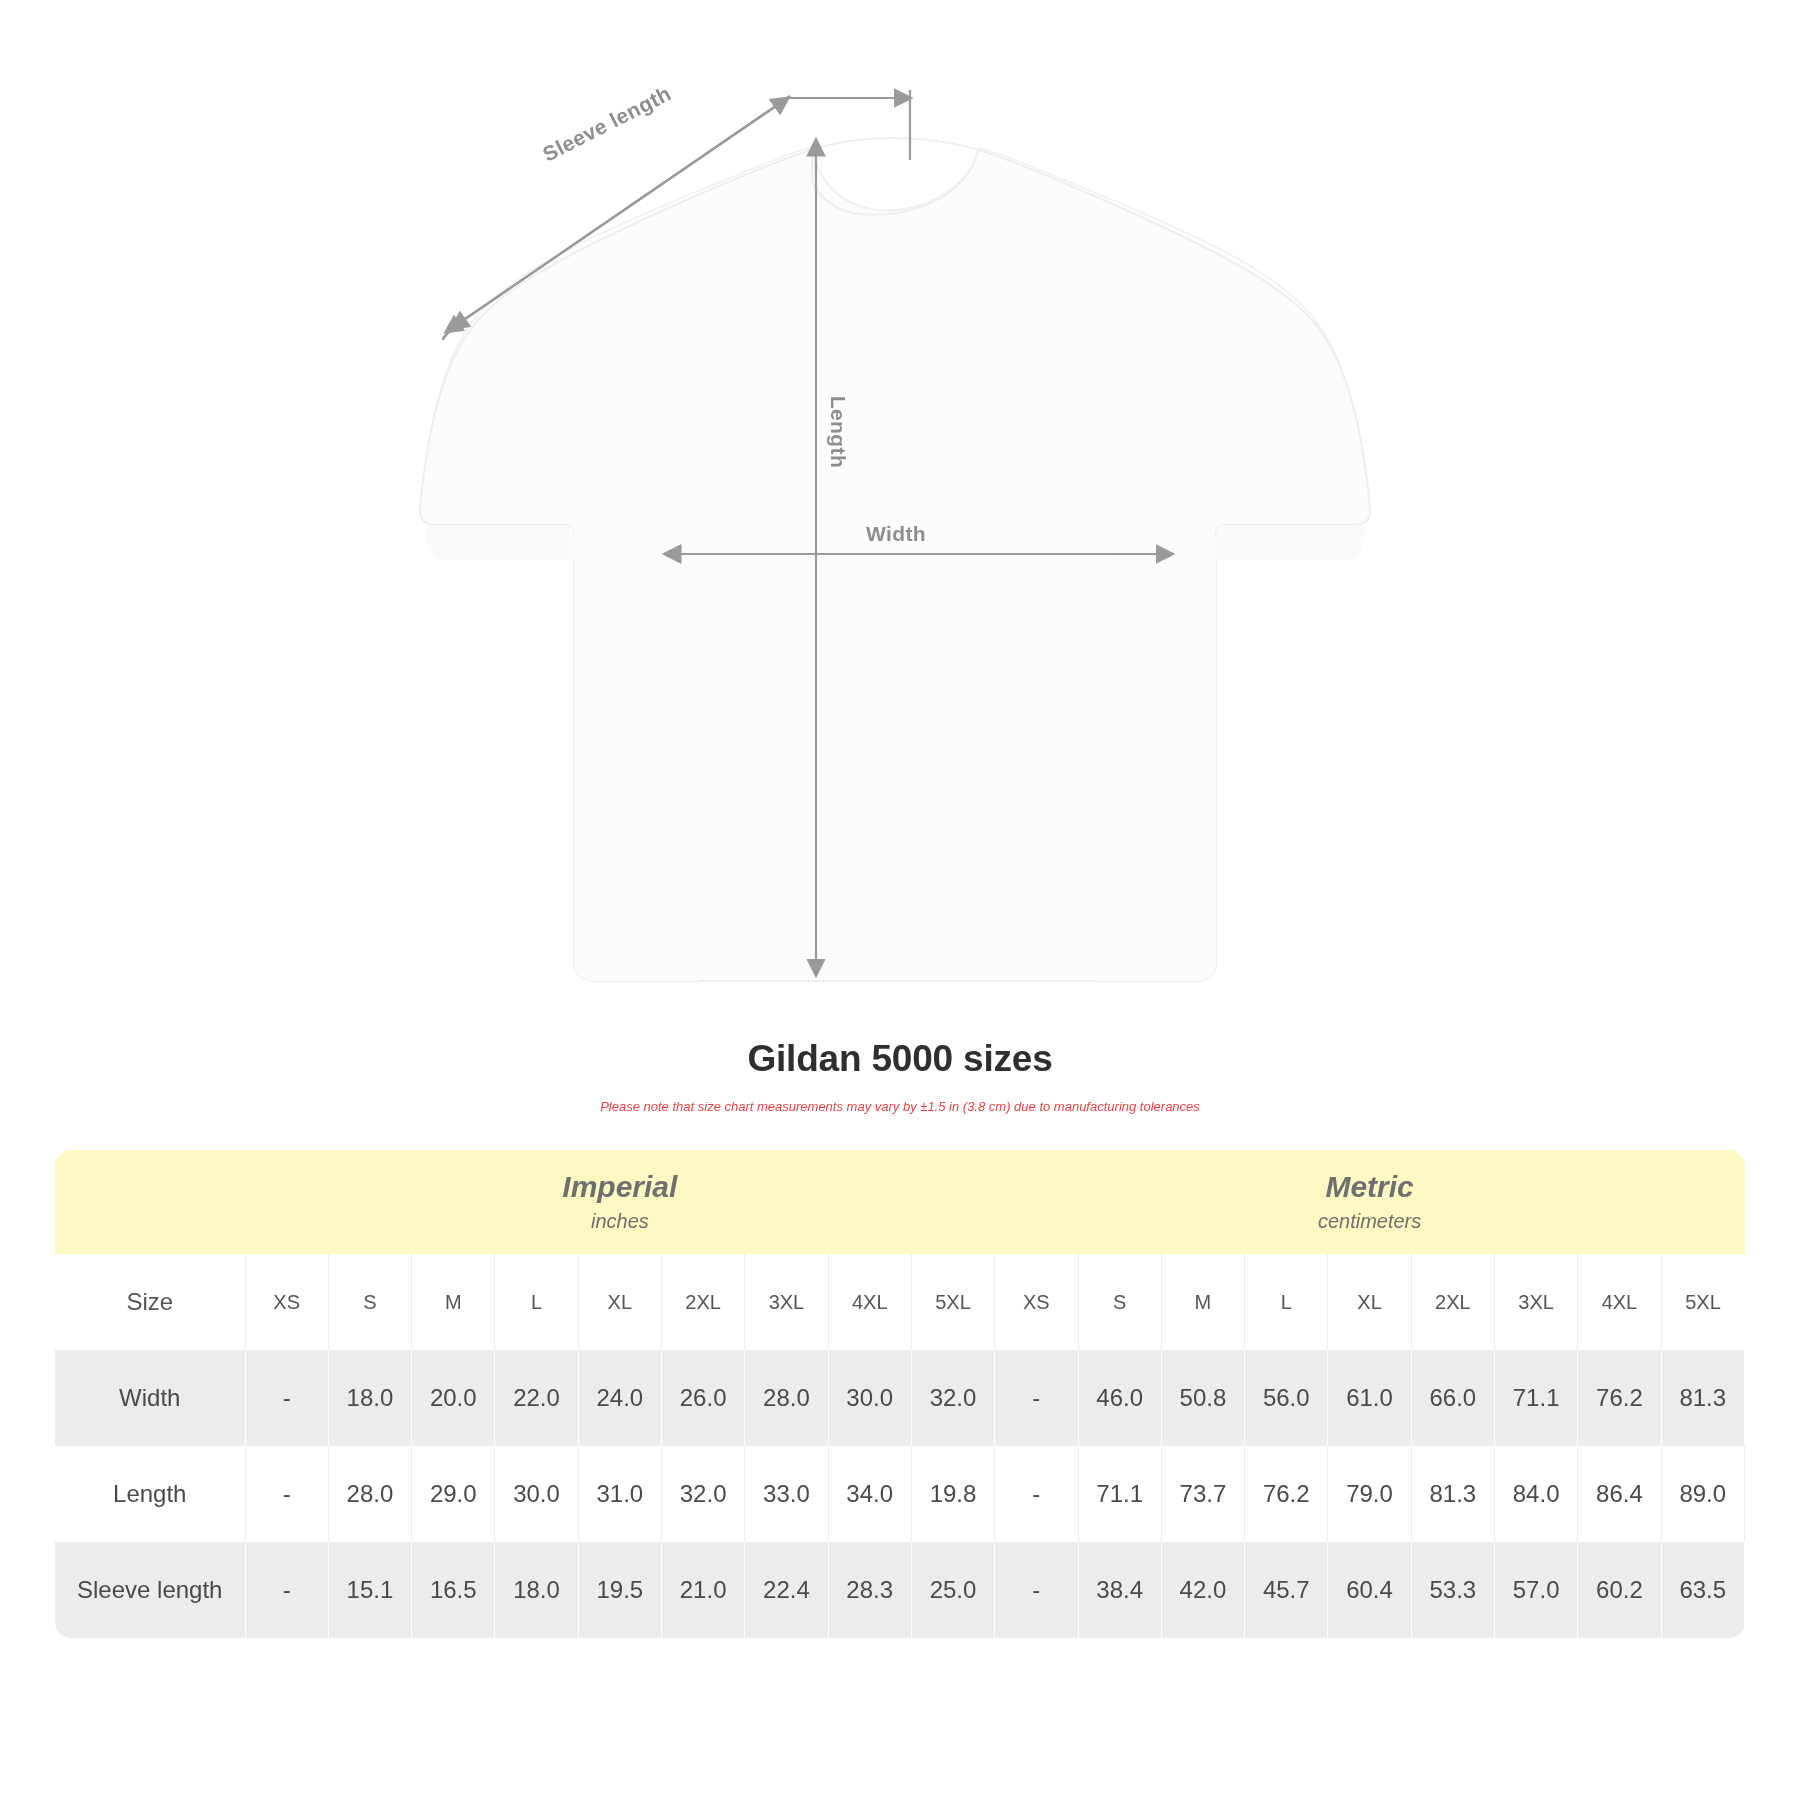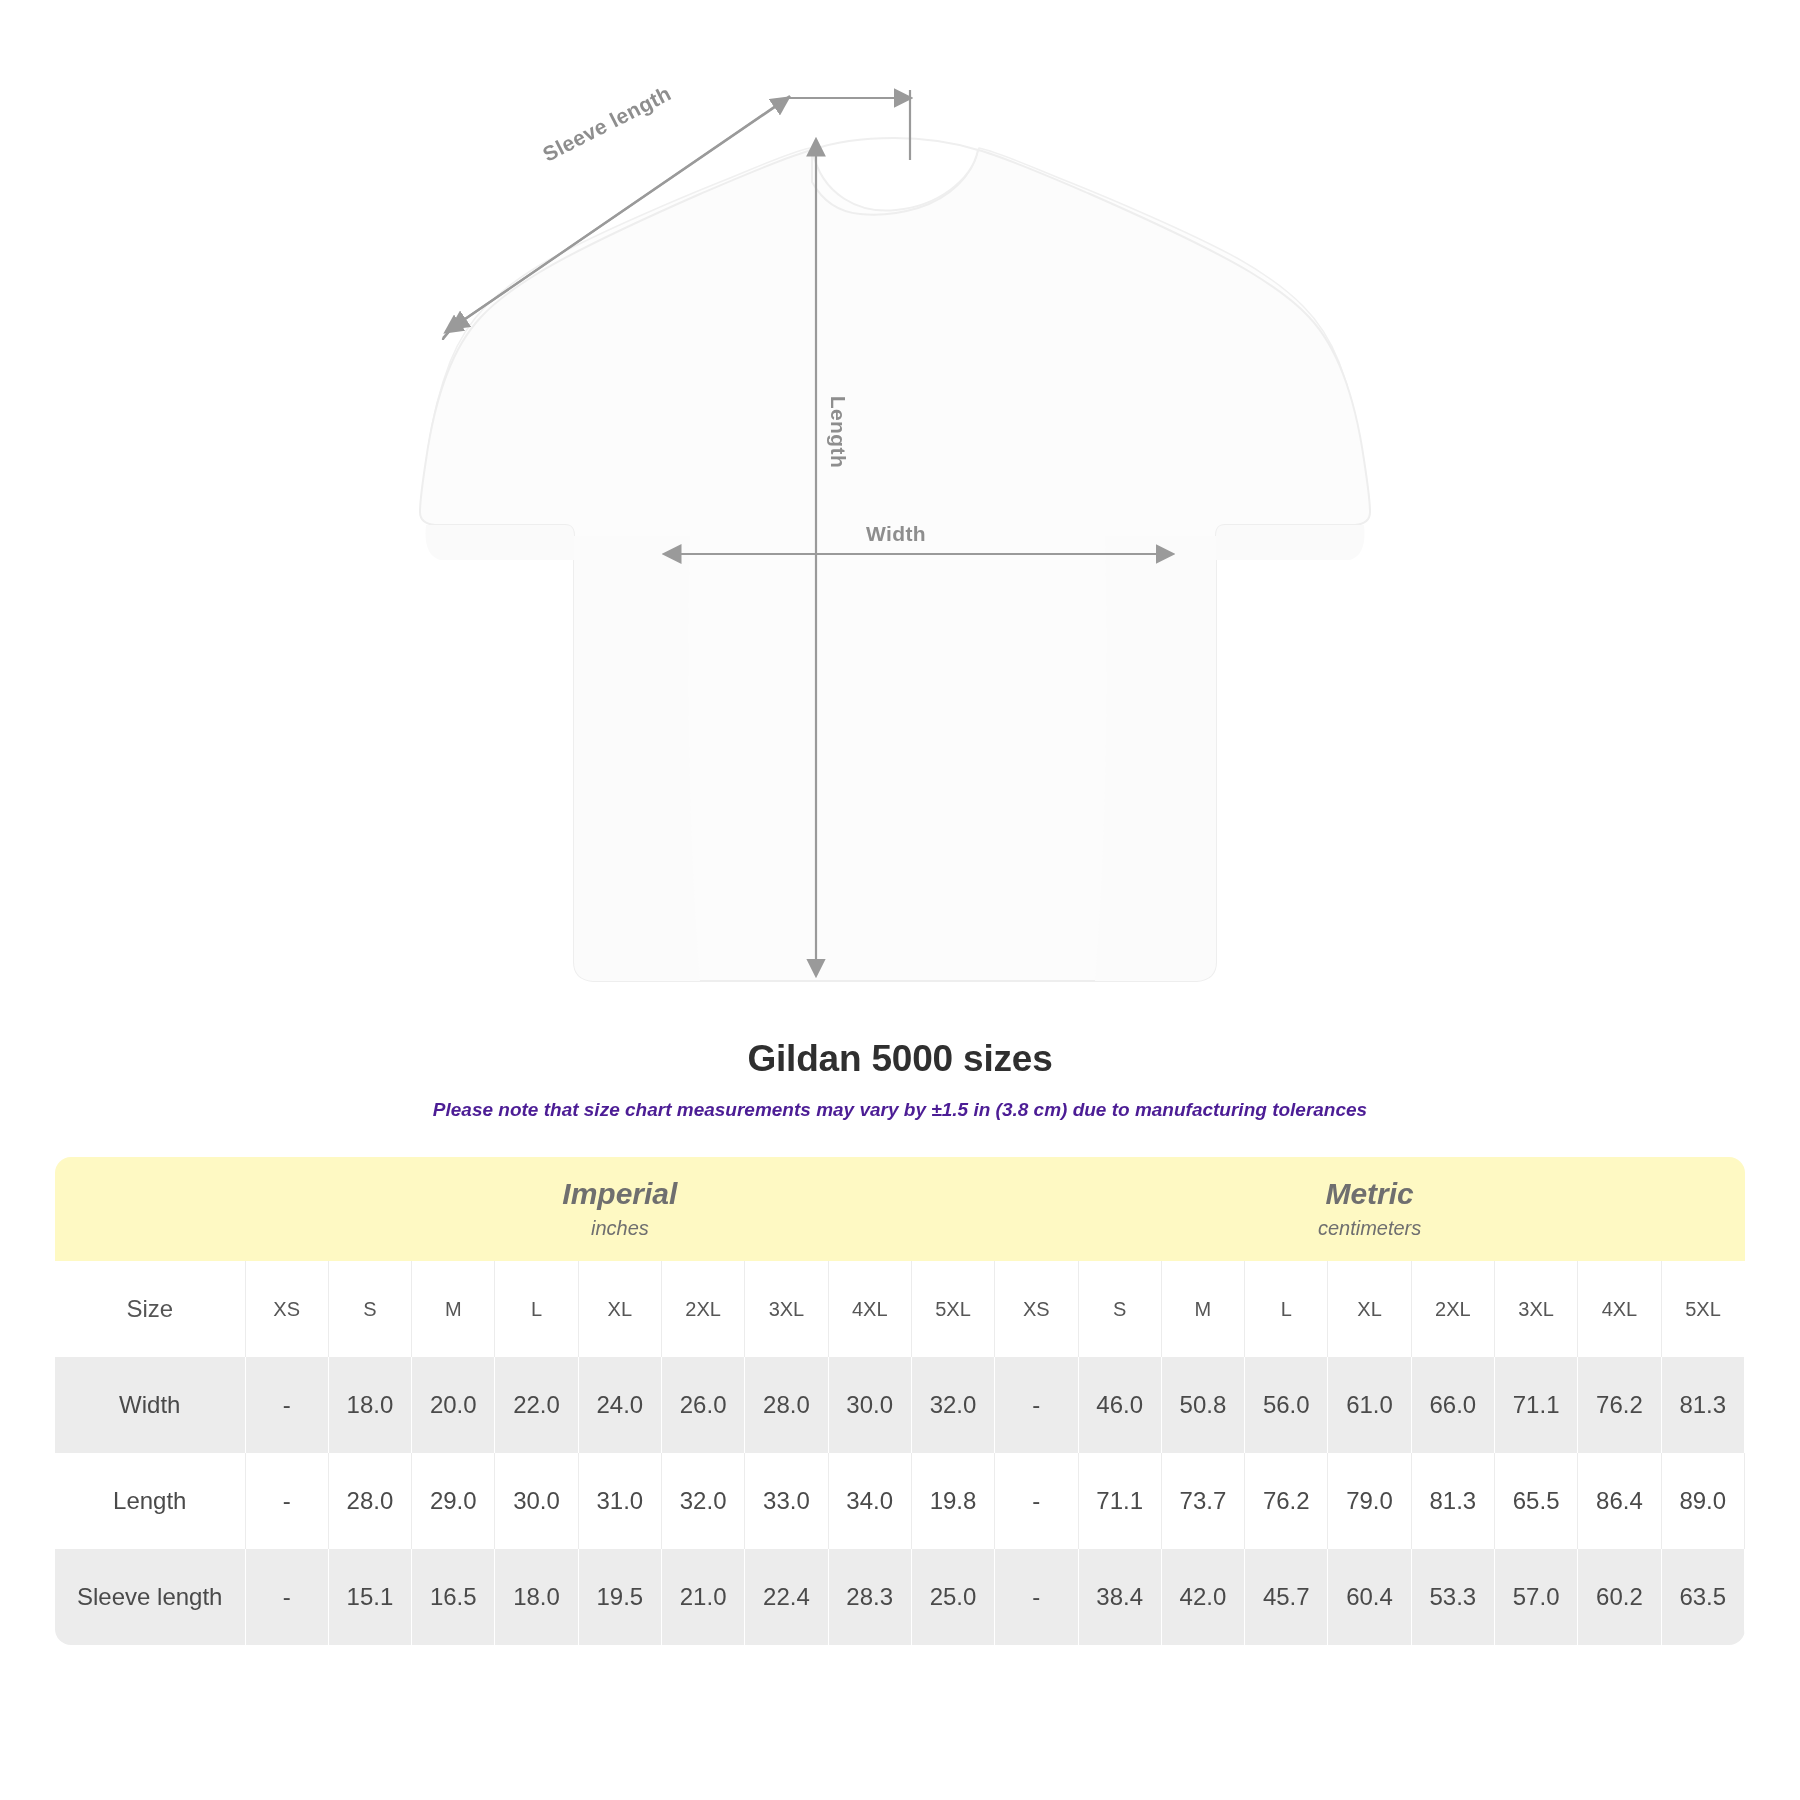--- a/index.html
+++ b/index.html
@@ -61,25 +61,24 @@
     margin-top: 8px;
   }
   .chart-title {
     font-size: 37px;
     font-weight: bold;
     color: #2f2f2f;
     margin: 0;
     letter-spacing: -0.2px;
   }
   .chart-note {
-    font-size: 19px;
+    font-size: 13px;
     font-style: italic;
-    color: #4c1d95;
+    color: #ef4444;
     margin-top: 19px;
-    font-weight: bold;
   }
 
   
   .table-wrap {
     margin: 36px 55px 0 55px;
     border-radius: 16px;
     overflow: hidden;
   }
   table.size-table {
     border-collapse: collapse;
@@ -350,21 +349,21 @@
           <td>32.0</td>
           <td>33.0</td>
           <td>34.0</td>
           <td>19.8</td>
           <td>-</td>
           <td>71.1</td>
           <td>73.7</td>
           <td>76.2</td>
           <td>79.0</td>
           <td>81.3</td>
-          <td>65.5</td>
+          <td>84.0</td>
           <td>86.4</td>
           <td>89.0</td>
         </tr>
 
         <tr class="data-row alt">
           <td class="rowlabel">Sleeve length</td>
           <td>-</td>
           <td>15.1</td>
           <td>16.5</td>
           <td>18.0</td>

